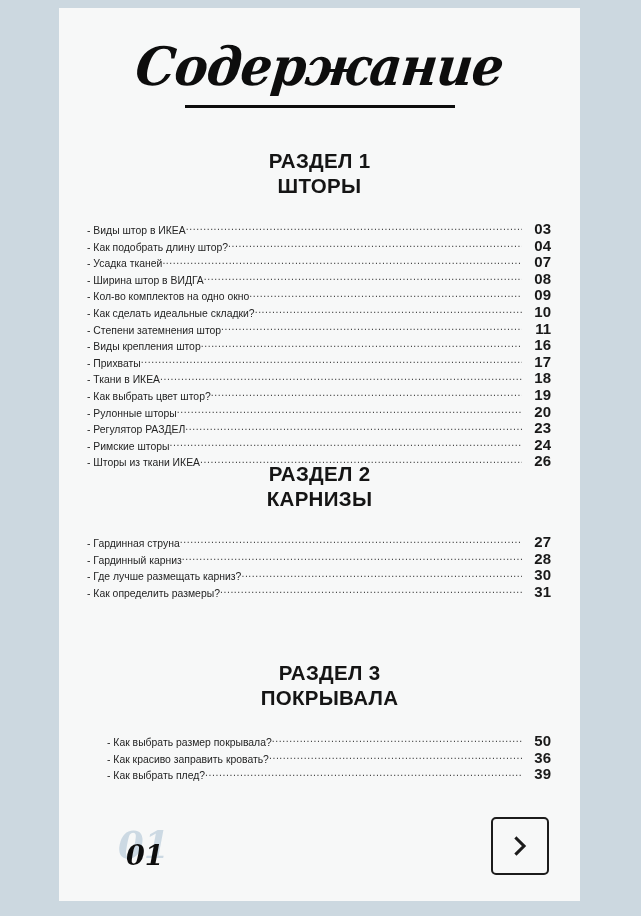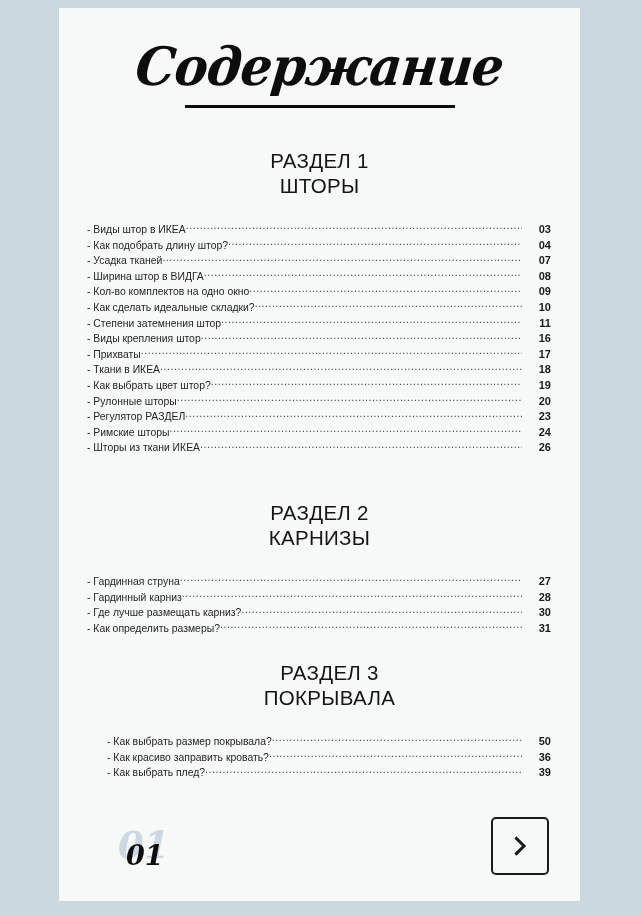--- a/index.html
+++ b/index.html
@@ -59,26 +59,26 @@
   .title-rule {
     width: 270px;
     height: 3px;
     background: #0d0d0d;
     margin: 9px auto 0 auto;
   }
 
   
   .section { position: absolute; left: 0; width: 521px; }
   #section-0 { top: 140px; }
-  #section-1 { top: 492px; }
+  #section-1 { top: 453px; }
   #section-2 { top: 652px; padding-left: 20px; }
 
   .section-heading {
     text-align: center;
-    font-weight: 400;
+    font-weight: 700;
     font-size: 20.5px;
     line-height: 25px;
     letter-spacing: 0.3px;
     color: #151515;
   }
 
   .toc-list {
     list-style: none;
     margin-top: 24px;
     padding: 0 29px 0 28px;
@@ -110,21 +110,21 @@
     font-size: 10.4px;
     letter-spacing: 0.6px;
     color: #3b3b3b;
     white-space: nowrap;
   }
 
   .toc-page {
     flex: 0 0 26px;
     text-align: right;
     font-weight: 700;
-    font-size: 11px;
+    font-size: 15px;
     color: #191919;
   }
 
   
   .page-number {
     position: absolute;
     left: 45px;
     bottom: 18px;
     width: 90px;
     height: 56px;

